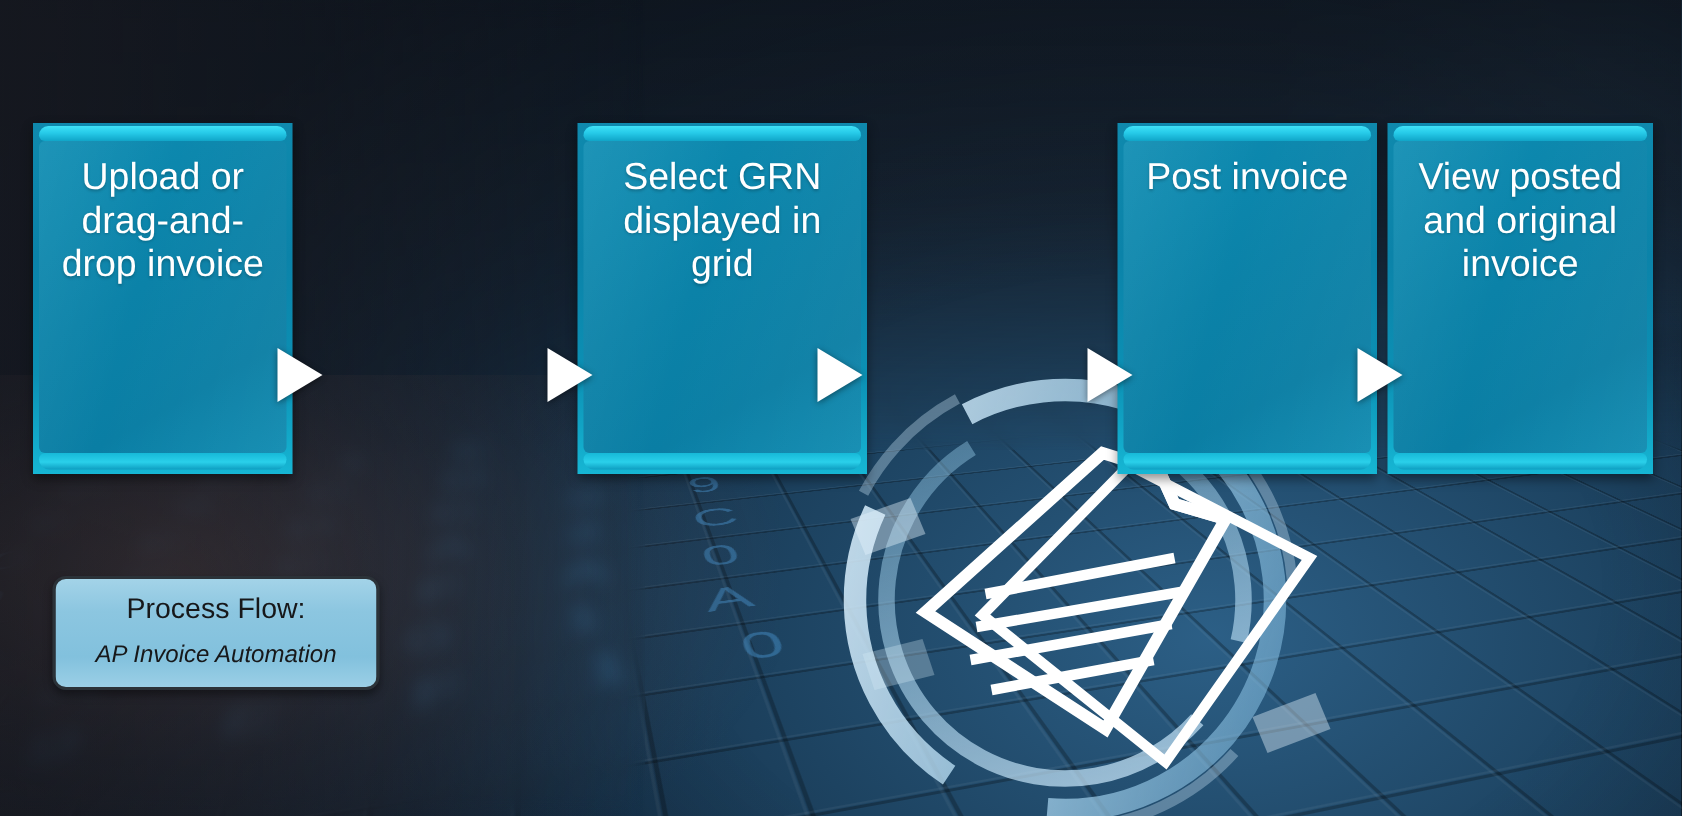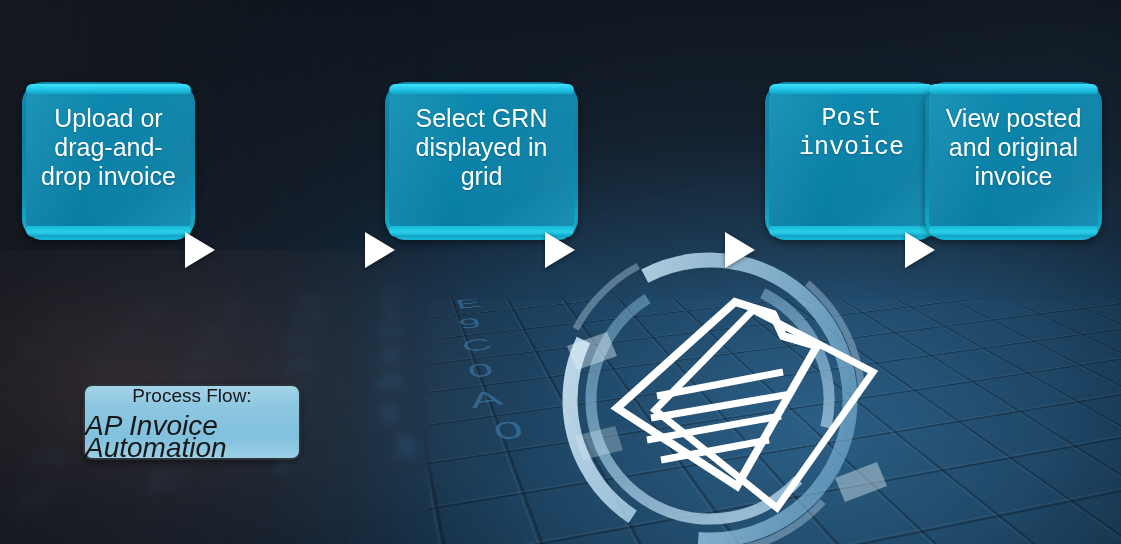--- a/index.html
+++ b/index.html
@@ -107,22 +107,22 @@
   .flow {
     position: absolute;
     left: 22px;
     top: 82px;
     width: 1080px;
     height: 182px;
   }
   .step {
     position: absolute;
     top: 0;
-    height: 158px;
-    border-radius: 21px;
+    height: 234px;
+    border-radius: 0;
     background: linear-gradient(180deg, #0f89ad 0%, #0b83a9 38%, #0c90b4 72%, #16b6d4 100%);
     box-shadow: 0 3px 7px rgba(0,0,0,0.45);
     overflow: visible;
   }
   .step .bevel-top {
     position: absolute;
     left: 4px; right: 4px; top: 2px; height: 10px;
     border-radius: 8px 8px 5px 5px;
     background: linear-gradient(180deg, #3fe2f7 0%, #27cbe9 45%, #10a5c8 100%);
   }
@@ -175,31 +175,30 @@
     border-radius: 9px;
     border: 2px solid #2b3238;
     background: linear-gradient(180deg, #a3d3e8 0%, #8cc6e0 30%, #82c1dd 72%, #9bcfe6 100%);
     box-shadow: 0 3px 6px rgba(0,0,0,0.40);
     box-sizing: border-box;
     display: flex;
     flex-direction: column;
     align-items: center;
     justify-content: center;
     gap: 9px;
-    margin-left: 48px;
   }
   .caption .c-line1 {
     color: #17181a;
     font-size: 19px;
     line-height: 21px;
     font-weight: 400;
   }
   .caption .c-line2 {
     color: #17181a;
-    font-size: 28px;
+    font-size: 16px;
     line-height: 22px;
     font-style: italic;
     font-weight: 400;
   }
 </style>
 </head>
 <body>
 
 <div id="slide">
 
@@ -276,21 +275,21 @@
 
     <div class="step" style="left:363px; width:173px;padding-left:20px;">
       <div class="bevel-top"></div>
       <div class="face"></div>
       <div class="sheen"></div>
       <div class="bevel-bottom"></div>
       <div class="label">Select GRN displayed in grid</div>
     </div>
 
 
-    <div class="step" style="left:743px; width:173px;font-family:Liberation Mono, monospace;">
+    <div class="step" style="left:723px; width:173px;">
       <div class="bevel-top"></div>
       <div class="face"></div>
       <div class="sheen"></div>
       <div class="bevel-bottom"></div>
       <div class="label">Post invoice</div>
     </div>
 
     <div class="step" style="left:903px; width:177px;">
       <div class="bevel-top"></div>
       <div class="face"></div>

